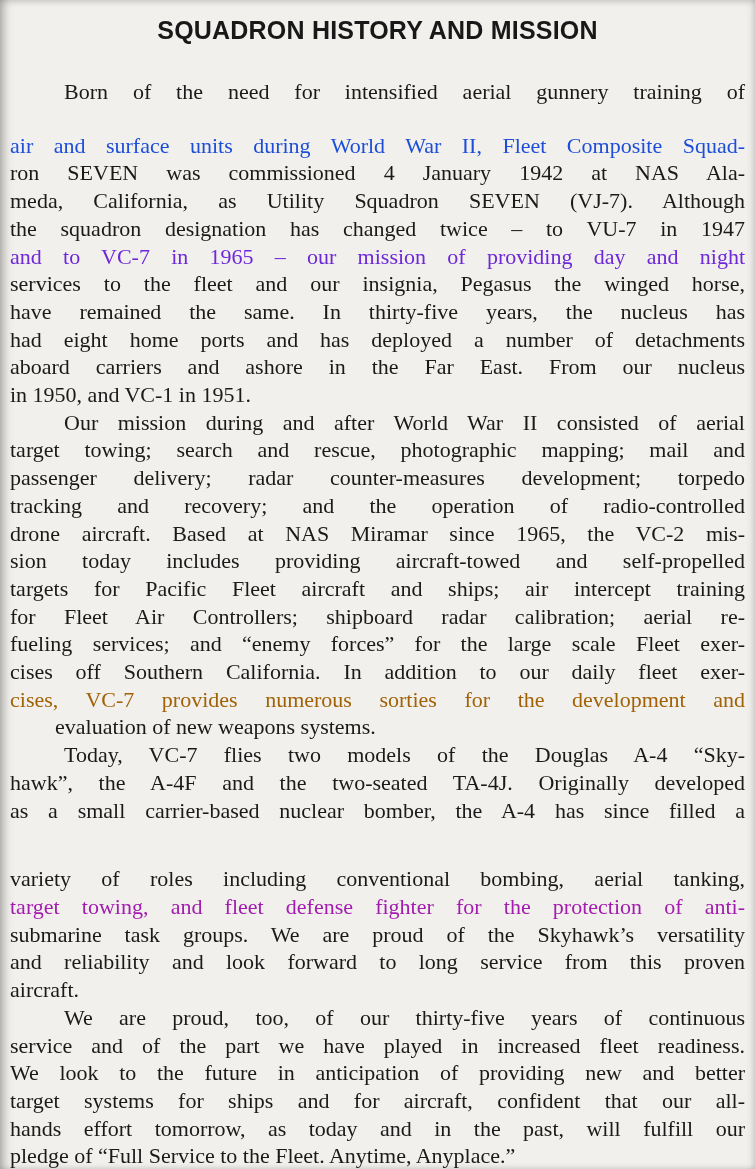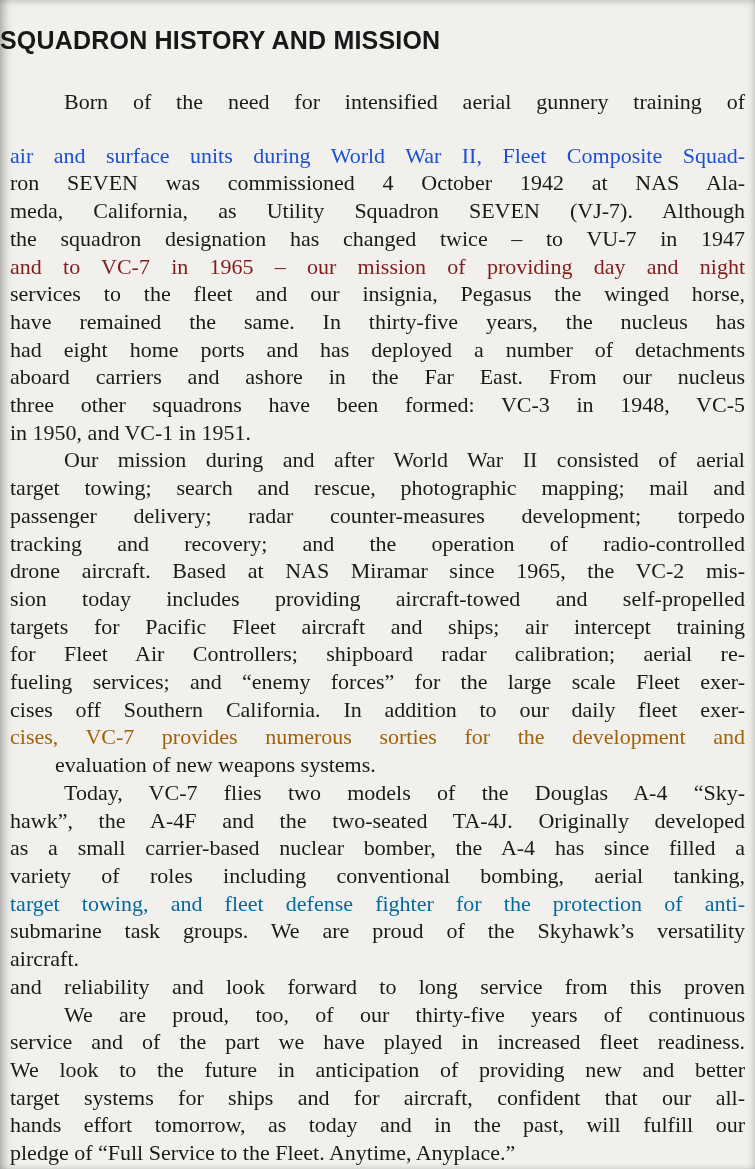--- a/index.html
+++ b/index.html
@@ -13,22 +13,22 @@
     background: #f2f0ec;
     box-shadow:
       inset 9px 0 8px -5px rgba(90, 90, 90, 0.45),
       inset 0 5px 6px -3px rgba(120, 120, 120, 0.25),
       inset -5px 0 6px -3px rgba(120, 120, 120, 0.30),
       inset 0 -4px 5px -3px rgba(120, 120, 120, 0.18);
     overflow: hidden;
   }
   .title {
     margin: 0;
-    padding-top: 26px;
-    text-align: left;
+    padding-top: 16px;
+    text-align: center;
     font-family: "Liberation Sans", sans-serif;
     font-weight: 700;
     font-size: 25px;
     line-height: 29px;
     letter-spacing: 0.2px;
     color: #181818;
   }
   .content {
     margin: 33px 10px 0 10px;
   }
@@ -53,54 +53,53 @@
 </style>
 </head>
 <body>
 
 <div class="page" style="background: rgb(242, 240, 236);">
   <h1 class="title">SQUADRON HISTORY AND MISSION</h1>
   <div class="content">
       <div class="paragraph">
         <div class="line first" style="color: rgb(26, 26, 26);">Born of the need for intensified aerial gunnery training of</div>
         <div class="line" style="color: #1d4ed8; margin-top: 26px;">air and surface units during World War II, Fleet Composite Squad-</div>
-        <div class="line" style="color: rgb(26, 26, 26);">ron SEVEN was commissioned 4 October 1942 at NAS Ala-</div>
+        <div class="line" style="color: rgb(26, 26, 26);">ron SEVEN was commissioned 4 January 1942 at NAS Ala-</div>
         <div class="line" style="color: rgb(26, 26, 26);">meda, California, as Utility Squadron SEVEN (VJ-7). Although</div>
         <div class="line" style="color: rgb(26, 26, 26);">the squadron designation has changed twice – to VU-7 in 1947</div>
-        <div class="line" style="color: #7f1d1d;">and to VC-7 in 1965 – our mission of providing day and night</div>
+        <div class="line" style="color: #6d28d9;">and to VC-7 in 1965 – our mission of providing day and night</div>
         <div class="line" style="color: rgb(26, 26, 26);">services to the fleet and our insignia, Pegasus the winged horse,</div>
         <div class="line" style="color: rgb(26, 26, 26);">have remained the same. In thirty-five years, the nucleus has</div>
         <div class="line" style="color: rgb(26, 26, 26);">had eight home ports and has deployed a number of detachments</div>
         <div class="line" style="color: rgb(26, 26, 26);">aboard carriers and ashore in the Far East. From our nucleus</div>
-        <div class="line" style="color: rgb(26, 26, 26);">three other squadrons have been formed: VC-3 in 1948, VC-5</div>
         <div class="line last" style="color: rgb(26, 26, 26);">in 1950, and VC-1 in 1951.</div>
       </div>
       <div class="paragraph">
         <div class="line first" style="color: rgb(26, 26, 26);">Our mission during and after World War II consisted of aerial</div>
         <div class="line" style="color: rgb(26, 26, 26);">target towing; search and rescue, photographic mapping; mail and</div>
         <div class="line" style="color: rgb(26, 26, 26);">passenger delivery; radar counter-measures development; torpedo</div>
         <div class="line" style="color: rgb(26, 26, 26); font-family: Liberation Serif, serif;">tracking and recovery; and the operation of radio-controlled</div>
         <div class="line" style="color: rgb(26, 26, 26);">drone aircraft. Based at NAS Miramar since 1965, the VC-2 mis-</div>
         <div class="line" style="color: rgb(26, 26, 26);">sion today includes providing aircraft-towed and self-propelled</div>
         <div class="line" style="color: rgb(26, 26, 26);">targets for Pacific Fleet aircraft and ships; air intercept training</div>
         <div class="line" style="color: rgb(26, 26, 26);">for Fleet Air Controllers; shipboard radar calibration; aerial re-</div>
         <div class="line" style="color: rgb(26, 26, 26);">fueling services; and “enemy forces” for the large scale Fleet exer-</div>
         <div class="line" style="color: rgb(26, 26, 26);">cises off Southern California. In addition to our daily fleet exer-</div>
         <div class="line" style="color: #a16207;">cises, VC-7 provides numerous sorties for the development and</div>
         <div class="line last" style="color: rgb(26, 26, 26); margin-left: 45px;">evaluation of new weapons systems.</div>
       </div>
       <div class="paragraph">
         <div class="line first" style="color: rgb(26, 26, 26);">Today, VC-7 flies two models of the Douglas A-4 “Sky-</div>
         <div class="line" style="color: rgb(26, 26, 26);">hawk”, the A-4F and the two-seated TA-4J. Originally developed</div>
         <div class="line" style="color: rgb(26, 26, 26);">as a small carrier-based nuclear bomber, the A-4 has since filled a</div>
-        <div class="line" style="color: rgb(26, 26, 26);">variety of roles including conventional bombing, aerial tanking,</div>
-        <div class="line" style="color: #0369a1;">target towing, and fleet defense fighter for the protection of anti-</div>
+        <div class="line" style="color: rgb(26, 26, 26); margin-top: 41px;">variety of roles including conventional bombing, aerial tanking,</div>
+        <div class="line" style="color: #a21caf;">target towing, and fleet defense fighter for the protection of anti-</div>
         <div class="line" style="color: rgb(26, 26, 26);">submarine task groups. We are proud of the Skyhawk’s versatility</div>
+        <div class="line" style="color: rgb(26, 26, 26);">and reliability and look forward to long service from this proven</div>
         <div class="line last" style="color: rgb(26, 26, 26);">aircraft.</div>
-        <div class="line" style="color: rgb(26, 26, 26);">and reliability and look forward to long service from this proven</div>
       </div>
       <div class="paragraph">
         <div class="line first" style="color: rgb(26, 26, 26);">We are proud, too, of our thirty-five years of continuous</div>
         <div class="line" style="color: rgb(26, 26, 26);">service and of the part we have played in increased fleet readiness.</div>
         <div class="line" style="color: rgb(26, 26, 26);">We look to the future in anticipation of providing new and better</div>
         <div class="line" style="color: rgb(26, 26, 26);">target systems for ships and for aircraft, confident that our all-</div>
         <div class="line" style="color: rgb(26, 26, 26);">hands effort tomorrow, as today and in the past, will fulfill our</div>
         <div class="line last" style="color: rgb(26, 26, 26);">pledge of “Full Service to the Fleet. Anytime, Anyplace.”</div>
       </div>
     </div>

